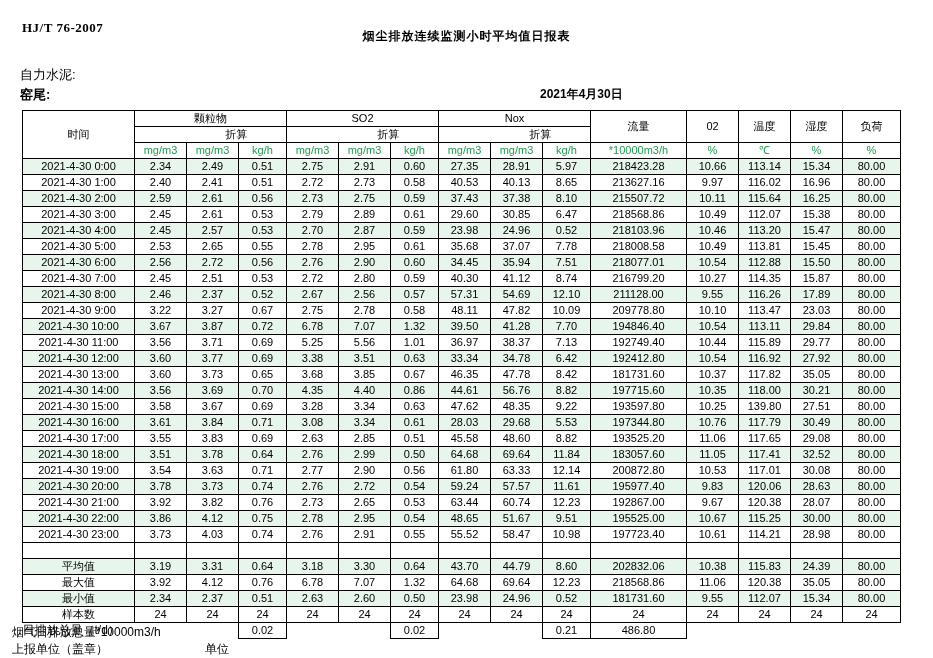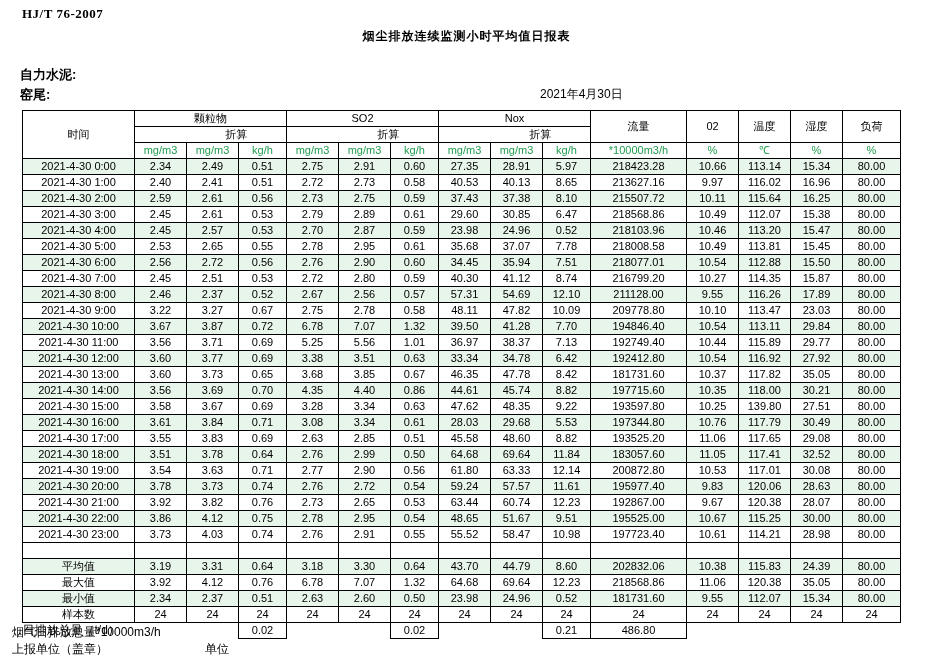--- a/index.html
+++ b/index.html
@@ -12,55 +12,56 @@
     height: 658px;
     font-family: "Liberation Sans", sans-serif;
     font-size: 11px;
     color: #000000;
     position: relative;
     overflow: hidden;
   }
   .std-code {
     position: absolute;
     left: 22px;
-    top: 6px;
+    top: 20px;
     font-family: "Liberation Serif", serif;
     font-size: 13px;
     font-weight: bold;
     letter-spacing: 0.5px;
   }
   .doc-title {
     position: absolute;
     left: 0;
     right: 0;
     top: 28px;
     text-align: center;
     font-size: 12px;
     font-weight: bold;
     letter-spacing: 1px;
   }
   .company {
     position: absolute;
     left: 20px;
     top: 66px;
     font-size: 13px;
-    font-weight: bold;
+    font-weight: normal;
   }
   .point {
     position: absolute;
     left: 20px;
     top: 86px;
     font-size: 13px;
     font-weight: bold;
   }
   .report-date {
     position: absolute;
     left: 540px;
     top: 86px;
     font-size: 12px;
+    font-weight: bold;
   }
   table.main {
     position: absolute;
     left: 22px;
     top: 110px;
     border-collapse: collapse;
     table-layout: fixed;
   }
   table.main td, table.main th {
     border: 1px solid #000000;
@@ -427,21 +428,21 @@
       </tr>
       <tr class="row-alt">
         <td class="time-cell">2021-4-30 14:00</td>
         <td class="num">3.56</td>
         <td class="num">3.69</td>
         <td class="num">0.70</td>
         <td class="num">4.35</td>
         <td class="num">4.40</td>
         <td class="num">0.86</td>
         <td class="num">44.61</td>
-        <td class="num">45.74</td>
+        <td class="num">56.76</td>
         <td class="num">8.82</td>
         <td class="num">197715.60</td>
         <td class="num">10.35</td>
         <td class="num">118.00</td>
         <td class="num">30.21</td>
         <td class="num">80.00</td>
       </tr>
       <tr class="">
         <td class="time-cell">2021-4-30 15:00</td>
         <td class="num">3.58</td>

